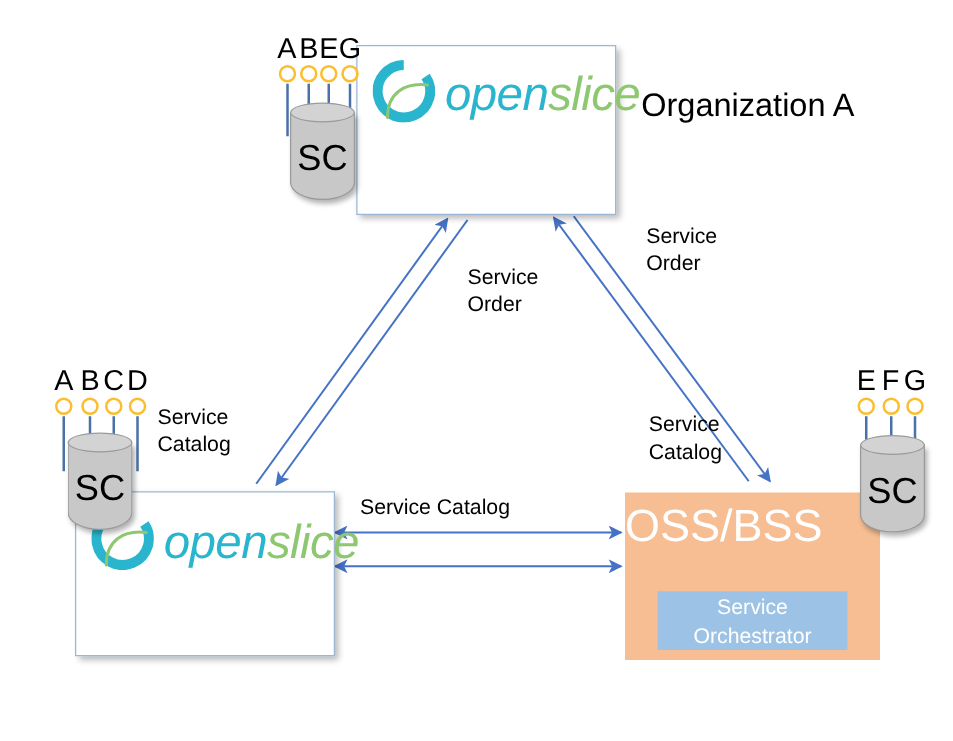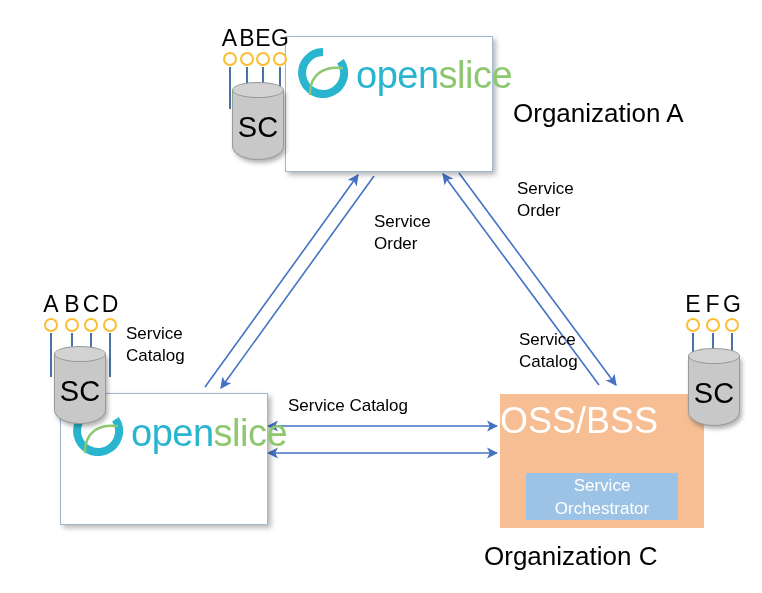--- a/index.html
+++ b/index.html
@@ -51,20 +51,21 @@
     display: flex;
     align-items: center;
   }
   .logo-mark { display: block; }
   .logo-text {
     font-size: 38px;
     line-height: 38px;
     white-space: nowrap;
     margin-left: 8px;
     letter-spacing: -0.5px;
+    font-style: italic;
   }
   .logo-text .lt-open { color: #2AB5CE; }
   .logo-text .lt-slice { color: #8DC76F; }
 
   
   .sc-group { position: absolute; }
   .sc-letters {
     position: absolute;
     top: 0;
     left: 0;
@@ -237,21 +238,21 @@
         <span class="sc-stem" style="height:70px;"></span>
       </div>
     </div>
     <div class="cyl" style="left:14px; top:56px; width:52px; height:78px;">
       <div class="cyl-body" style="top:8px; height:70px;"></div>
       <div class="cyl-top" style="top:0;"></div>
       <div class="cyl-label" style="top:30px;">SC</div>
     </div>
   </div>
 
-  <div class="org-caption" style="left:513px; top:98px;">Organization A</div>
+  <div class="org-caption" style="left:513px; top:69px;">Organization A</div>
 
   <div class="org-box" style="left:60px; top:393px; width:208px; height:132px;"></div>
 
   <div class="logo" style="left:73px; top:406px;">
     <span class="logo-mark">
       <svg width="50" height="50" viewBox="0 0 50 50" xmlns="http://www.w3.org/2000/svg">
         <path d="M25 4 A21 21 0 1 0 42.5 13.2" fill="none" stroke="#2AB5CE" stroke-width="8" stroke-linecap="butt"></path>
         <path d="M12 46 C12 26, 26 18, 44 20" fill="none" stroke="#8DC76F" stroke-width="2.4" stroke-linecap="round"></path>
       </svg>
     </span>
@@ -327,21 +328,20 @@
         <span class="sc-stem" style="height:54px;"></span>
       </div>
     </div>
     <div class="cyl" style="left:8px; top:56px; width:52px; height:78px;">
       <div class="cyl-body" style="top:8px; height:70px;"></div>
       <div class="cyl-top" style="top:0;"></div>
       <div class="cyl-label" style="top:30px;">SC</div>
     </div>
   </div>
 
-  <div class="org-caption" style="left:484px; top:541px;">Organization C</div>
 
   <div class="flow-label" style="left:374px; top:211px;">
     <div>Service</div>
     <div>Order</div>
   </div>
 
   <div class="flow-label" style="left:517px; top:178px;">
     <div>Service</div>
     <div>Order</div>
   </div>

